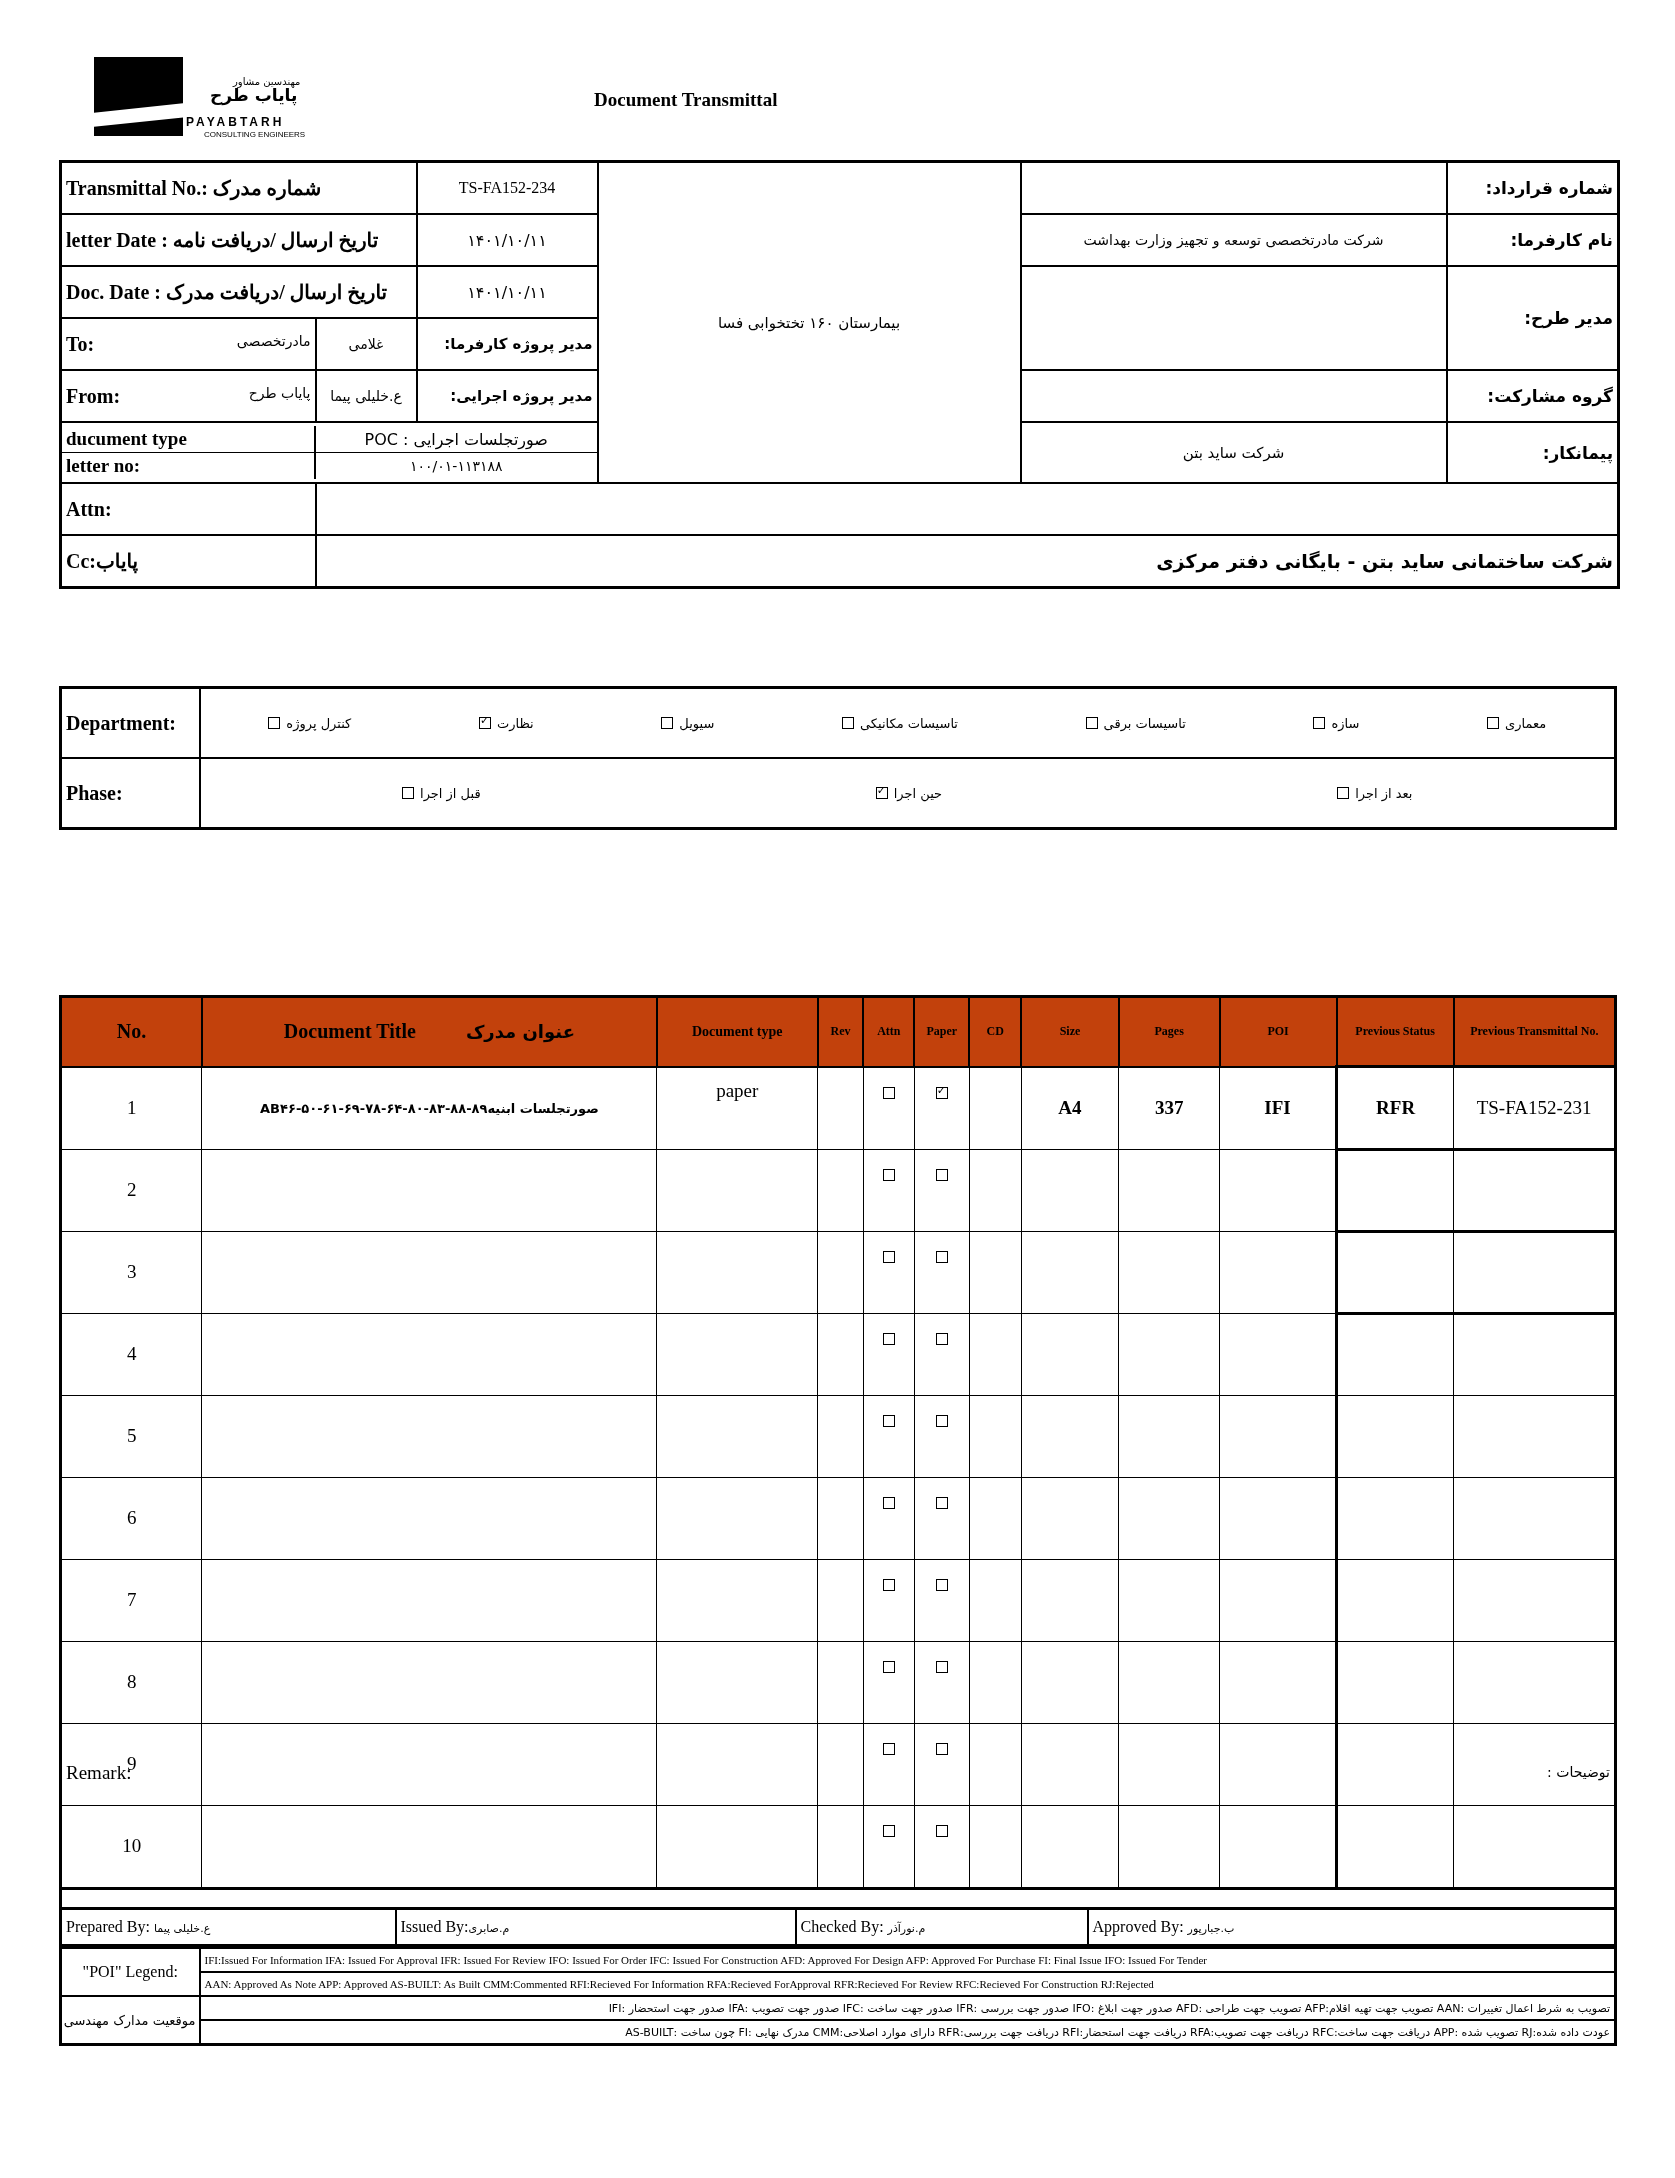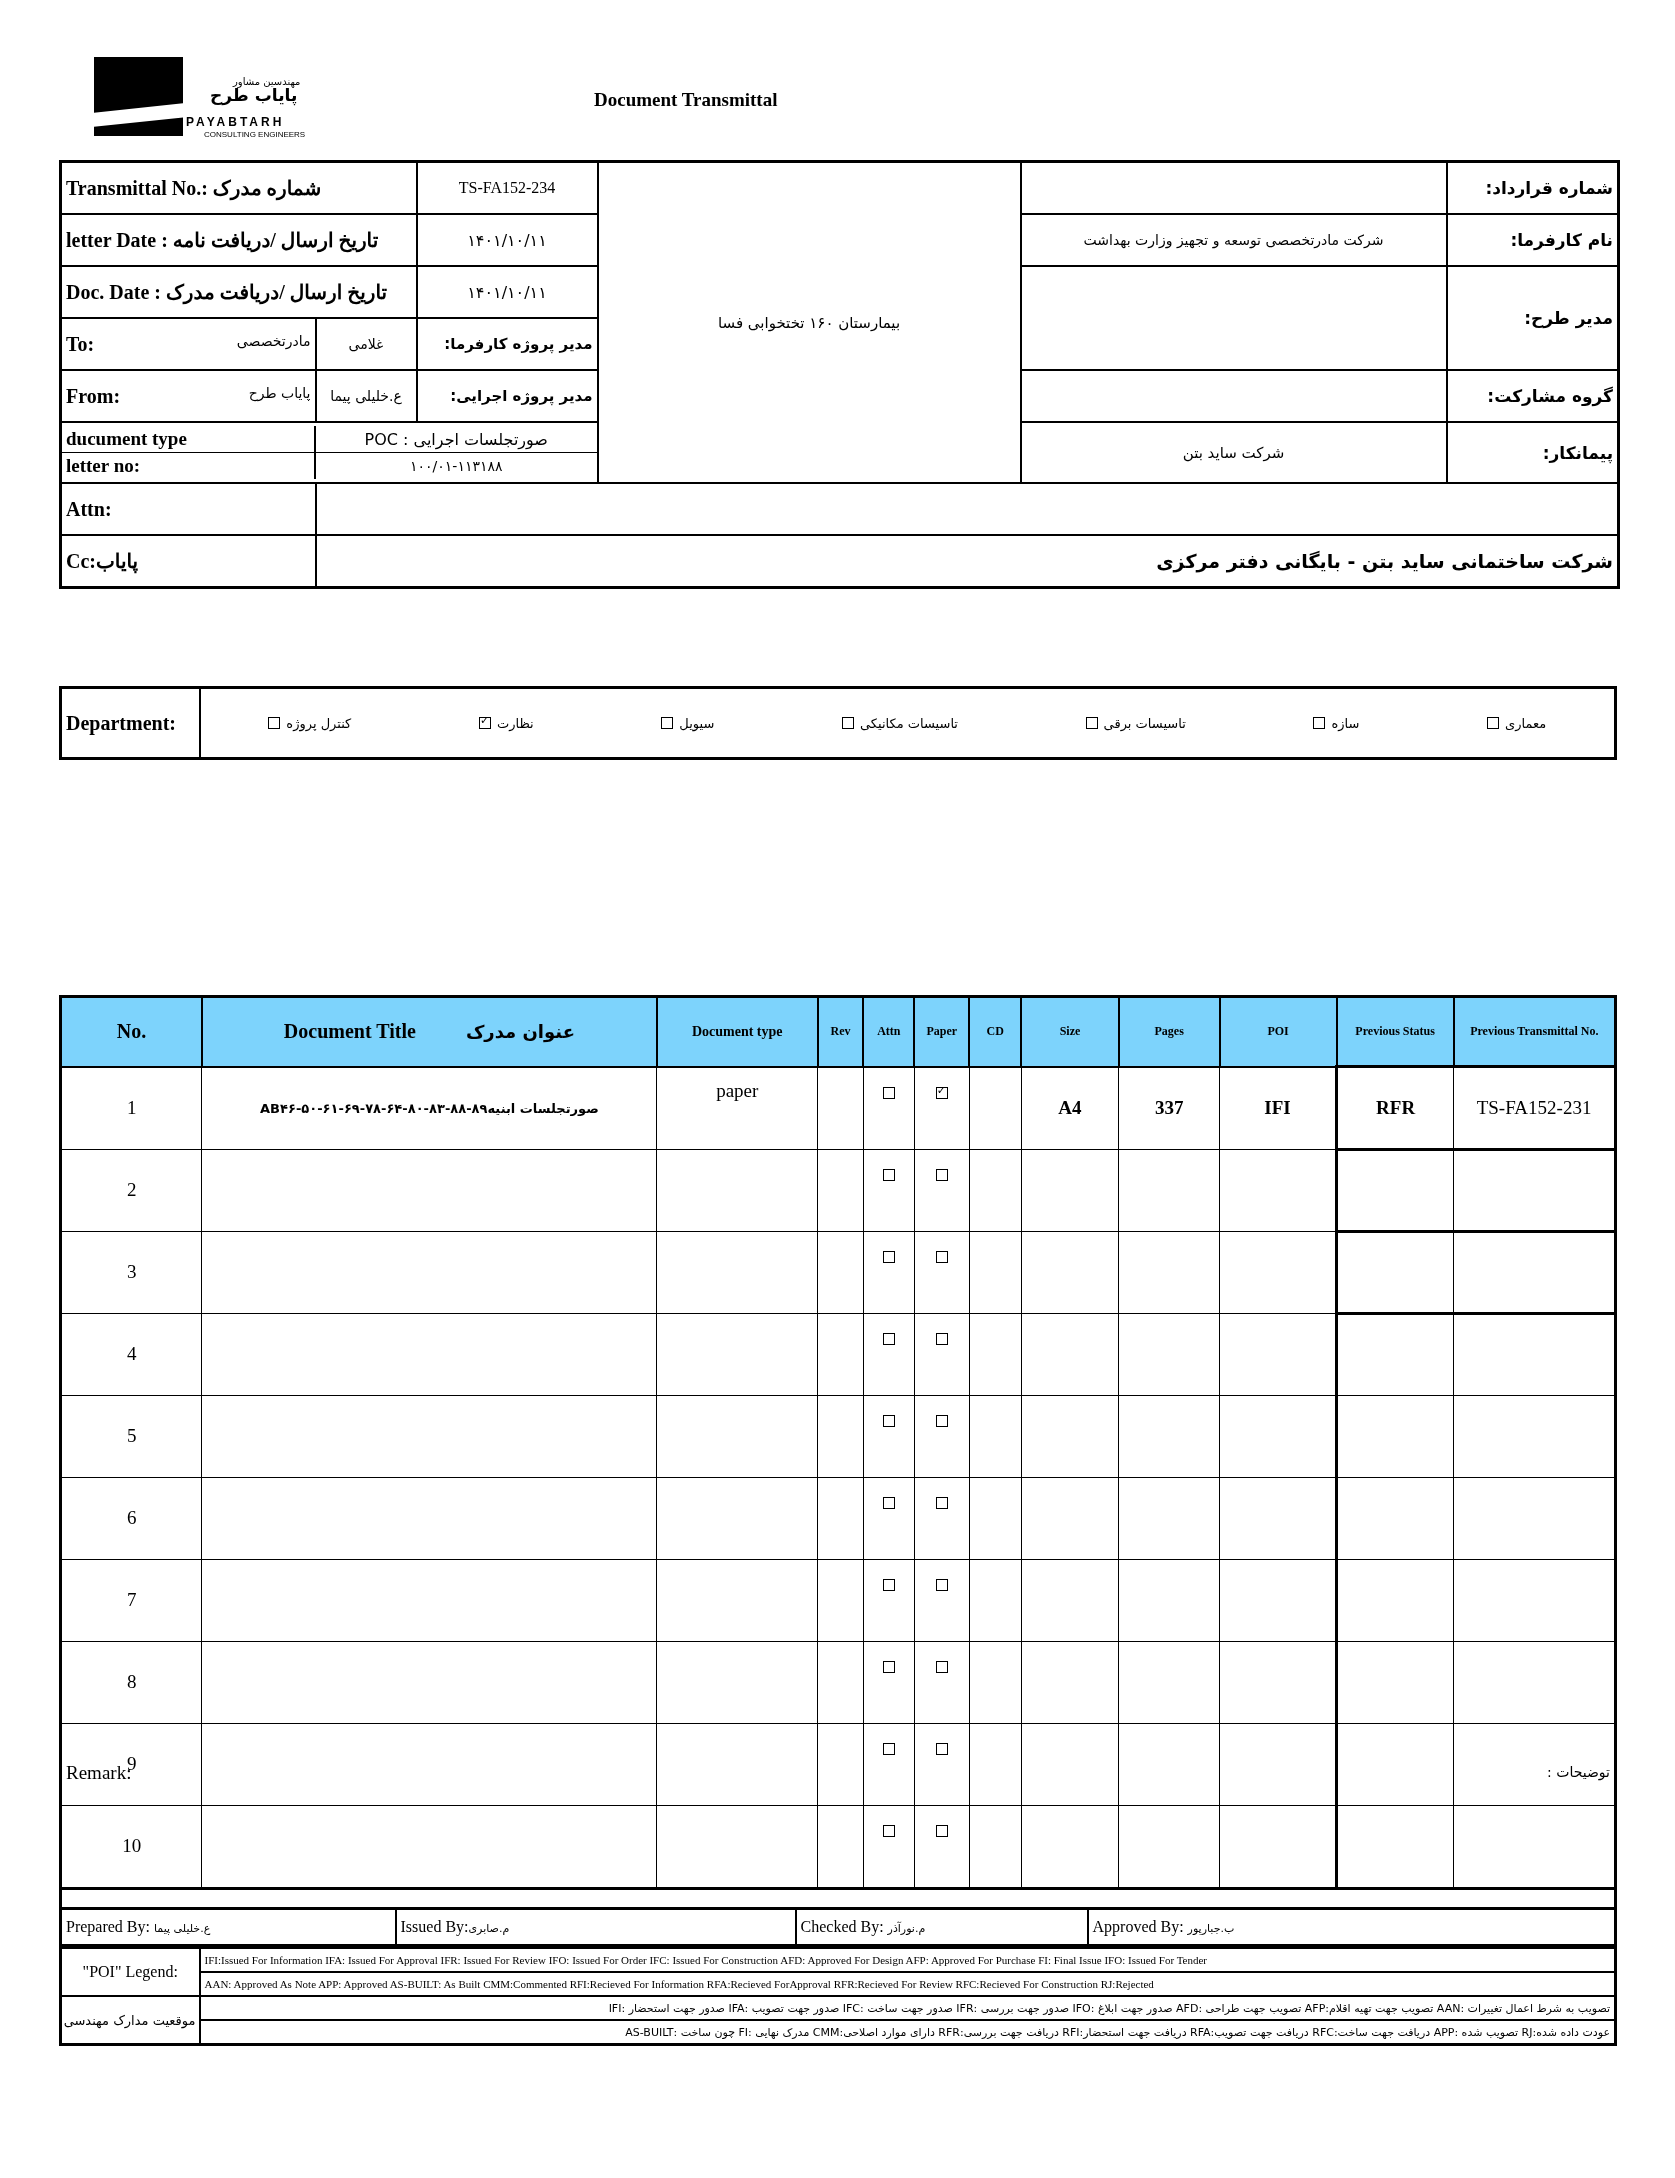--- a/index.html
+++ b/index.html
@@ -29,21 +29,21 @@
   #dept { left:59px; top:686px; width:1558px; border:3px solid #000; }
   #dept td { border-width:2px; height:68px; font-size:13px; }
   #dept td.lbl { font-size:20px; font-weight:bold; width:132px; }
   .opts { display:flex; direction:rtl; justify-content:space-around; align-items:center; }
   .opt { display:inline-flex; align-items:center; gap:6px; font-family:"DejaVu Sans", sans-serif; font-size:13px;text-align:right; }
   .cb { display:inline-block; width:12px; height:12px; border:1.5px solid #000; position:relative; box-sizing:border-box; }
   .cb.on::after { content:"✓"; position:absolute; left:0px; top:-4px; font-size:11px; font-family:"DejaVu Sans", sans-serif; }
 
   
   #docs { left:59px; top:995px; width:1558px; border:3px solid #000; }
-  #docs th { background:#7dd3fc; height:67px; font-size:12px; font-weight:bold; border-width:2px; white-space:normal; line-height:1.25; }
+  #docs th { background:#c2410c; height:67px; font-size:12px; font-weight:bold; border-width:2px; white-space:normal; line-height:1.25; }
   #docs th.big { font-size:20px; }
   #docs td { height:67px; text-align:center; font-size:19px; border-width:1.5px; }
   #docs td.thick-l { border-left-width:3px; }
   #docs tr.r td.thick { border-top-width:3px; border-bottom-width:3px; }
   #docs td.title-cell { font-family:"DejaVu Sans", sans-serif; font-size:13px; font-weight:bold; direction:rtl; }
 
   
   #remark { left:59px; top:1758px; width:1552px; height:149px; border:3px solid #000; border-top:none; }
   #remark .en { position:absolute; left:4px; top:4px; font-size:19px; }
   #remark .fa { position:absolute; right:4px; top:6px; font-size:14px; }
@@ -177,20 +177,39 @@
             <span class="opt">
               <span>سیویل</span>
               <span class="cb"></span>
             </span>
             <span class="opt">
               <span>نظارت</span>
               <span class="cb on"></span>
             </span>
             <span class="opt">
               <span>کنترل پروژه</span>
+              <span class="cb"></span>
+            </span>
+          </div>
+        </td>
+  </tr>
+  <tr>
+    <td class="lbl">Phase:</td>
+    <td>
+          <div class="opts" id="phase-opts">
+            <span class="opt">
+              <span>بعد از اجرا</span>
+              <span class="cb"></span>
+            </span>
+            <span class="opt">
+              <span>حین اجرا</span>
+              <span class="cb on"></span>
+            </span>
+            <span class="opt">
+              <span>قبل از اجرا</span>
               <span class="cb"></span>
             </span>
           </div>
         </td>
   </tr>
 </tbody>
   </table>
 
 <table id="docs">
   <colgroup>

